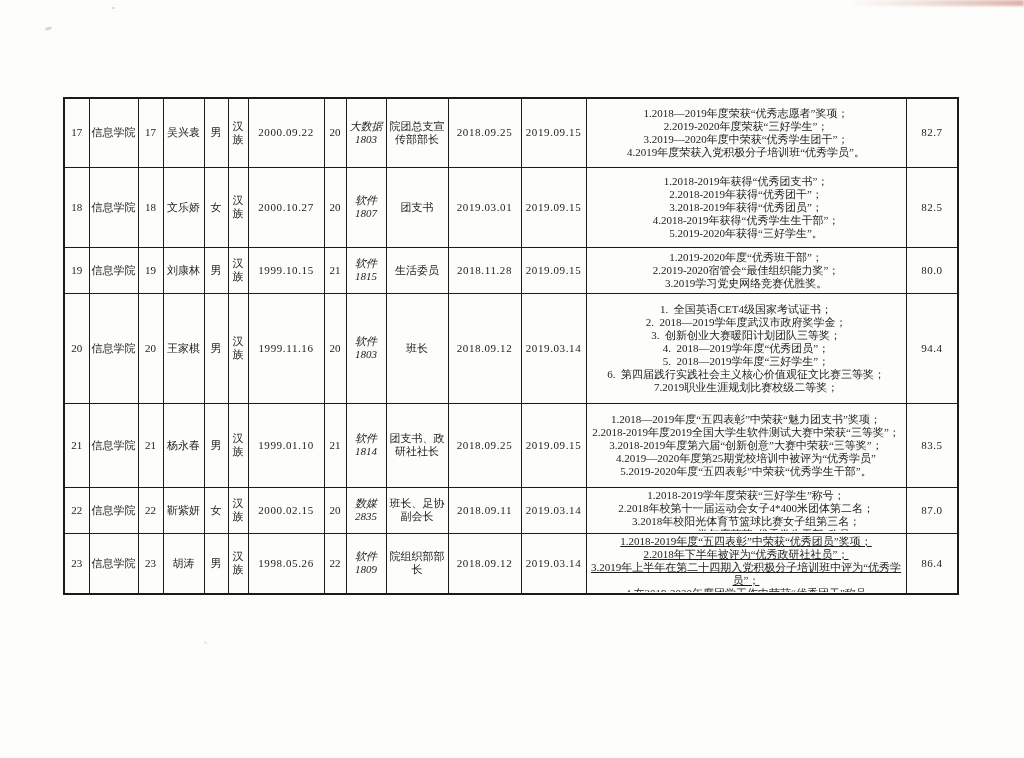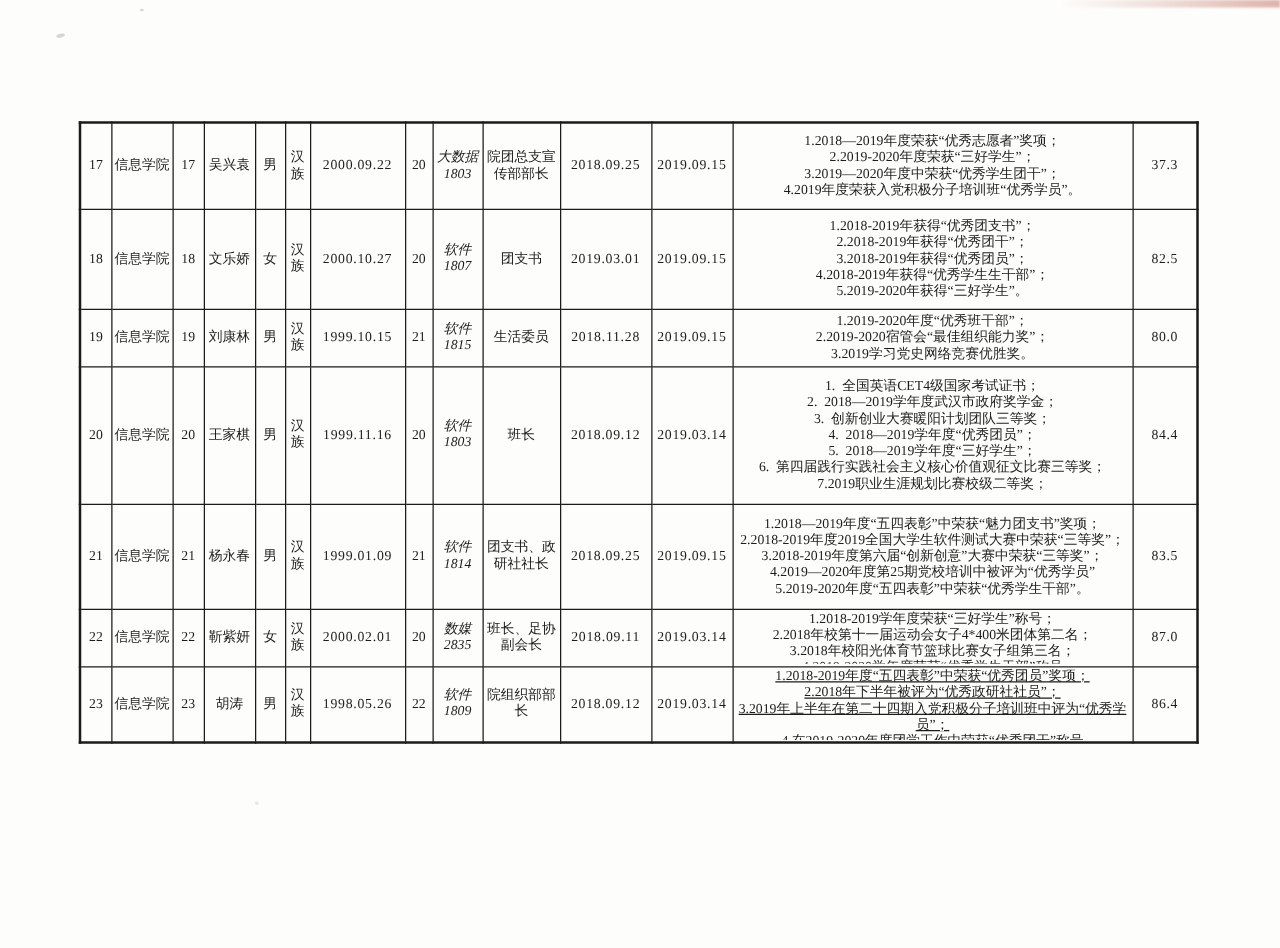--- a/index.html
+++ b/index.html
@@ -101,21 +101,21 @@
     <td class="c-age">20</td>
     <td class="c-cls">大数据
 1803</td>
     <td class="c-pos">院团总支宣传部部长</td>
     <td class="c-d1">2018.09.25</td>
     <td class="c-d2">2019.09.15</td>
     <td class="c-aw"><div class="clip">1.2018—2019年度荣获“优秀志愿者”奖项；
 2.2019-2020年度荣获“三好学生”；
 3.2019—2020年度中荣获“优秀学生团干”；
 4.2019年度荣获入党积极分子培训班“优秀学员”。</div></td>
-    <td class="c-sc">37.3</td>
+    <td class="c-sc">82.7</td>
   </tr>
 
   <tr class="row r18">
     <td class="c-seq">18</td>
     <td class="c-col">信息学院</td>
     <td class="c-num">18</td>
     <td class="c-name">文乐娇</td>
     <td class="c-gen">女</td>
     <td class="c-eth">汉族</td>
     <td class="c-birth">2000.10.27</td>
@@ -167,31 +167,31 @@
     <td class="c-pos">班长</td>
     <td class="c-d1">2018.09.12</td>
     <td class="c-d2">2019.03.14</td>
     <td class="c-aw"><div class="clip">1.  全国英语CET4级国家考试证书；
 2.  2018—2019学年度武汉市政府奖学金；
 3.  创新创业大赛暖阳计划团队三等奖；
 4.  2018—2019学年度“优秀团员”；
 5.  2018—2019学年度“三好学生”；
 6.  第四届践行实践社会主义核心价值观征文比赛三等奖；
 7.2019职业生涯规划比赛校级二等奖；</div></td>
-    <td class="c-sc">84.4</td>
+    <td class="c-sc">94.4</td>
   </tr>
 
   <tr class="row r21">
     <td class="c-seq">21</td>
     <td class="c-col">信息学院</td>
     <td class="c-num">21</td>
     <td class="c-name">杨永春</td>
     <td class="c-gen">男</td>
     <td class="c-eth">汉族</td>
-    <td class="c-birth">1999.01.09</td>
+    <td class="c-birth">1999.01.10</td>
     <td class="c-age">21</td>
     <td class="c-cls">软件
 1814</td>
     <td class="c-pos">团支书、政研社社长</td>
     <td class="c-d1">2018.09.25</td>
     <td class="c-d2">2019.09.15</td>
     <td class="c-aw"><div class="clip">1.2018—2019年度“五四表彰”中荣获“魅力团支书”奖项；
 2.2018-2019年度2019全国大学生软件测试大赛中荣获“三等奖”；
 3.2018-2019年度第六届“创新创意”大赛中荣获“三等奖”；
 4.2019—2020年度第25期党校培训中被评为“优秀学员”
@@ -199,21 +199,21 @@
     <td class="c-sc">83.5</td>
   </tr>
 
   <tr class="row r22">
     <td class="c-seq">22</td>
     <td class="c-col">信息学院</td>
     <td class="c-num">22</td>
     <td class="c-name">靳紫妍</td>
     <td class="c-gen">女</td>
     <td class="c-eth">汉族</td>
-    <td class="c-birth">2000.02.01</td>
+    <td class="c-birth">2000.02.15</td>
     <td class="c-age">20</td>
     <td class="c-cls">数媒
 2835</td>
     <td class="c-pos">班长、足协副会长</td>
     <td class="c-d1">2018.09.11</td>
     <td class="c-d2">2019.03.14</td>
     <td class="c-aw"><div class="clip">1.2018-2019学年度荣获“三好学生”称号；
 2.2018年校第十一届运动会女子4*400米团体第二名；
 3.2018年校阳光体育节篮球比赛女子组第三名；
 4.2019-2020学年度荣获“优秀学生干部”称号</div></td>

